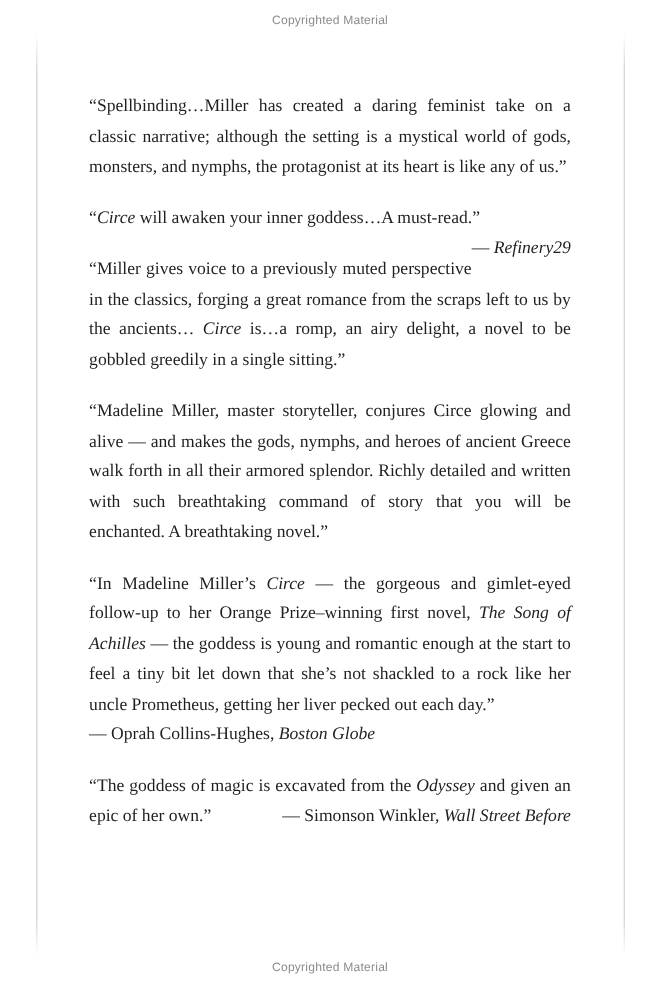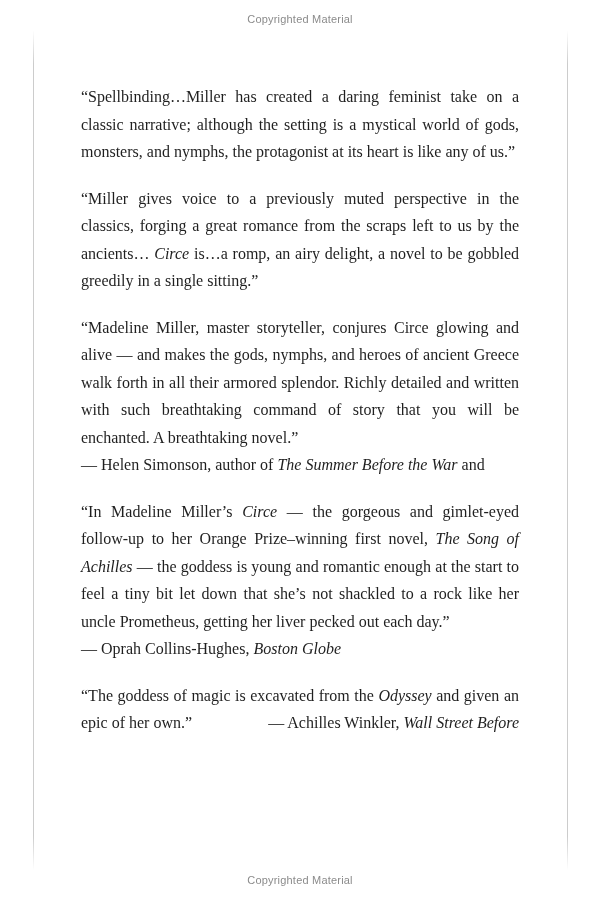--- a/index.html
+++ b/index.html
@@ -74,36 +74,38 @@
 
   <div class="page-edge left"></div>
   <div class="page-edge right"></div>
 
   <section class="content">
 
     <div class="quote">
       <p><span>“Spellbinding…Miller has created a daring feminist take on a classic narrative; although the setting is a mystical world of gods, monsters, and nymphs, the protagonist at its heart is like any of us.”</span></p>
     </div>
 
+    <div class="quote">
+      <p><span><span>“</span><span class="it">Circe</span><span> will awaken your inner goddess…A must-read.”</span></span><span class="attr-float"><span>— </span><span class="it">Refinery29</span></span></p>
+    </div>
 
     <div class="quote">
       <p><span><span>“Miller gives voice to a previously muted perspective in the classics, forging a great romance from the scraps left to us by the ancients… </span><span class="it">Circe</span><span> is…a romp, an airy delight, a novel to be gobbled greedily in a single sitting.”</span></span></p>
     </div>
 
     <div class="quote">
       <p><span>“Madeline Miller, master storyteller, conjures Circe glowing and alive — and makes the gods, nymphs, and heroes of ancient Greece walk forth in all their armored splendor. Richly detailed and written with such breathtaking command of story that you will be enchanted. A breathtaking novel.”</span></p>
-      <p class="attr-line"><span>— Helen Simonson, author of </span><span class="it">The Summer Before the War</span><span> and</span></p>
     </div>
 
     <div class="quote">
       <p><span>“In Madeline Miller’s </span><span class="it">Circe</span><span> — the gorgeous and gimlet-eyed follow-up to her Orange Prize–winning first novel, </span><span class="it">The Song of Achilles</span><span> — the goddess is young and romantic enough at the start to feel a tiny bit let down that she’s not shackled to a rock like her uncle Prometheus, getting her liver pecked out each day.”</span></p>
       <p class="attr-line"><span>— Oprah Collins-Hughes, </span><span class="it">Boston Globe</span></p>
     </div>
 
     <div class="quote">
-      <p><span><span>“The goddess of magic is excavated from the </span><span class="it">Odyssey</span><span> and given an epic of her own.”</span></span><span class="attr-float"><span>— Achilles Winkler, </span><span class="it">Wall Street Before</span></span></p>
+      <p><span><span>“The goddess of magic is excavated from the </span><span class="it">Odyssey</span><span> and given an epic of her own.”</span></span><span class="attr-float"><span>— Simonson Winkler, </span><span class="it">Wall Street Before</span></span></p>
     </div>
 
   </section>
 
   <div class="copyright bottom">Copyrighted Material</div>
 
 </div>
 
 </body></html>

